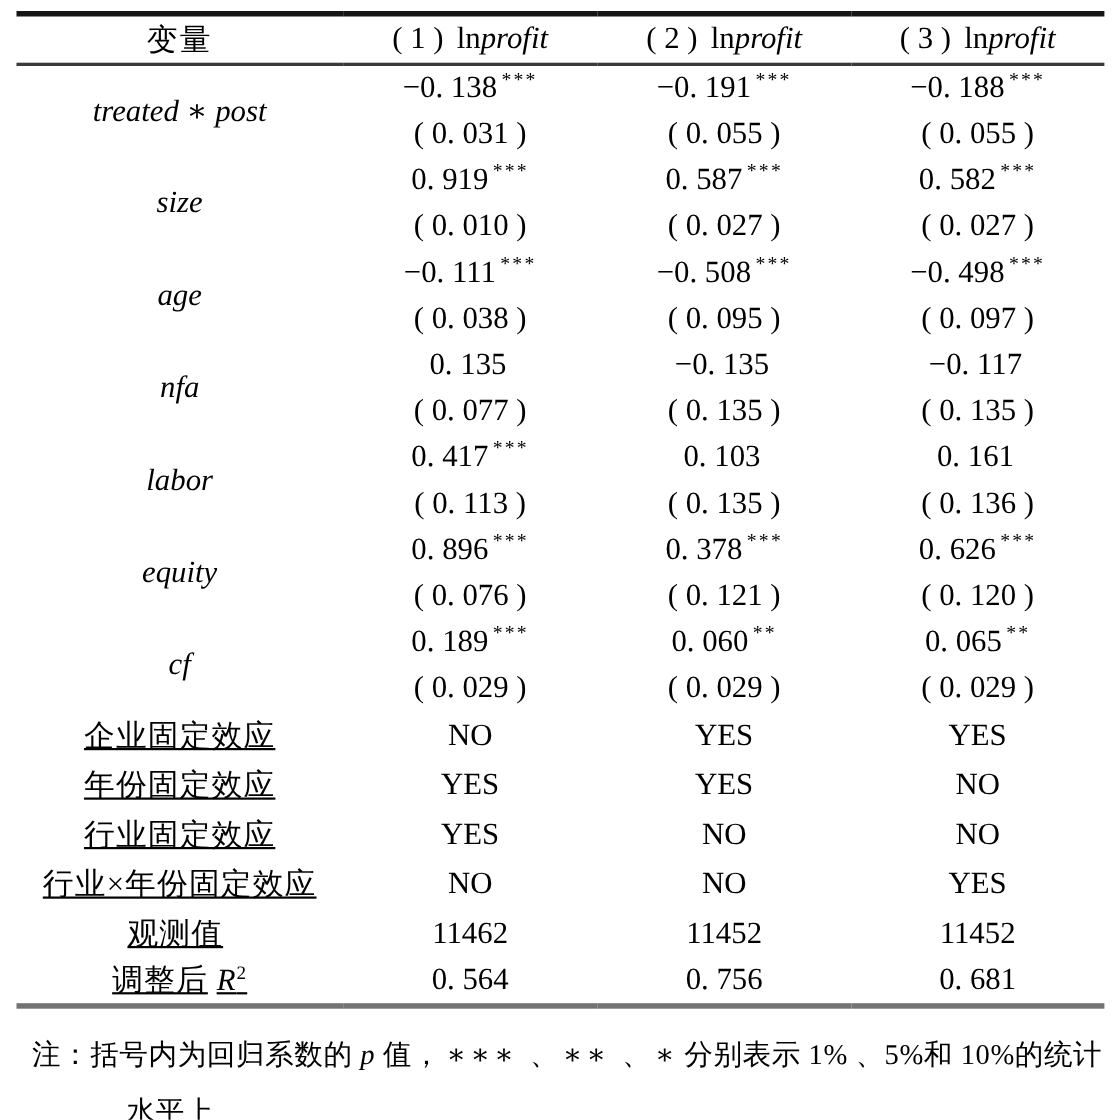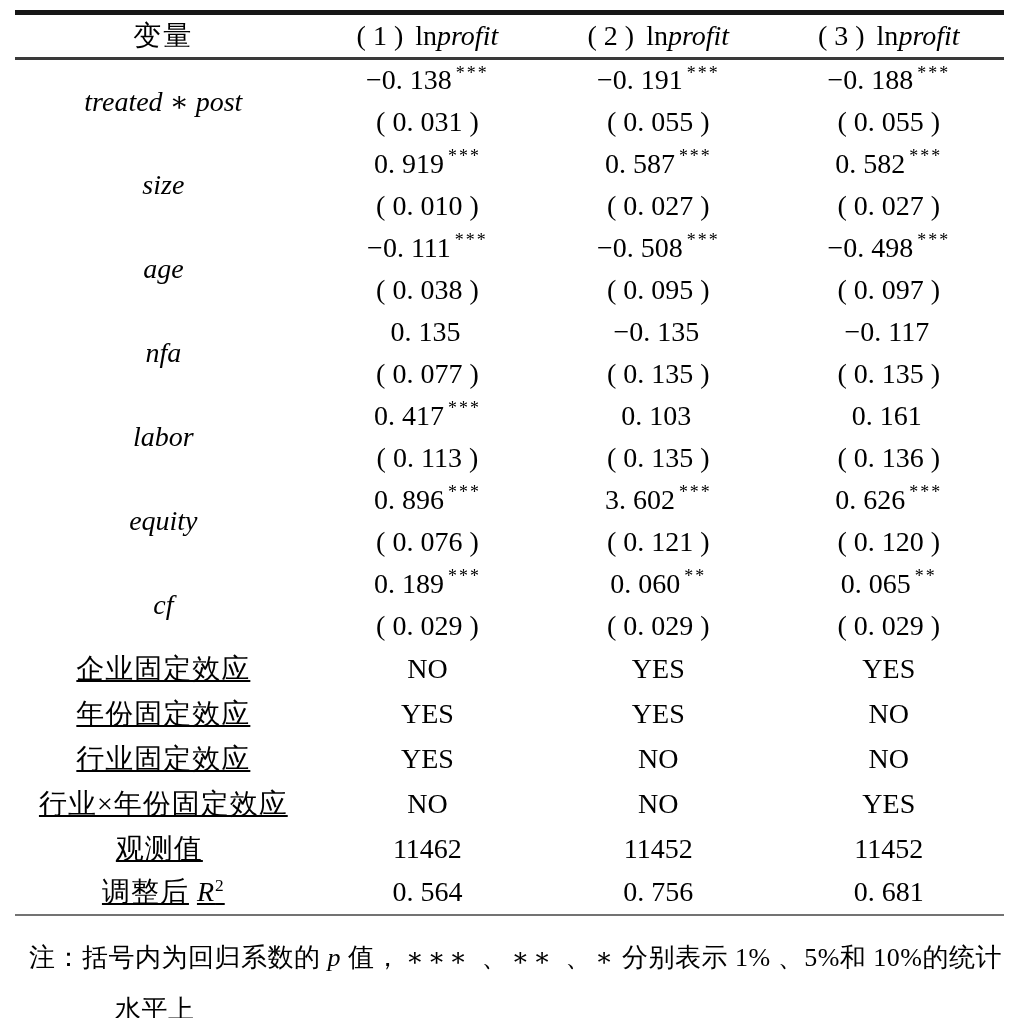--- a/index.html
+++ b/index.html
@@ -13,21 +13,21 @@
     height: 1018px;
     box-sizing: border-box;
     padding: 10px 14px 0 15px;
     font-family: "Liberation Serif", "DejaVu Serif", serif;
     overflow: hidden;
   }
   table.reg {
     width: 100%;
     border-collapse: collapse;
     border-top: 5px solid #161616;
-    border-bottom: 2px solid #737373;
+    border-bottom: 5px solid #737373;
   }
   table.reg th, table.reg td {
     font-weight: normal;
     padding: 0;
     text-align: center;
     font-size: 28px;
     vertical-align: middle;
     white-space: nowrap;
   }
   thead tr.header-row { height: 46px; border-bottom: 3px solid #3a3a3a; }
@@ -149,21 +149,21 @@
     </tr>
     <tr class="line-row">
       <td class="se-val">( 0. 113 )</td>
       <td class="se-val">( 0. 135 )</td>
       <td class="se-val">( 0. 136 )</td>
     </tr>
 
     <tr class="line-row">
       <th class="var-label" rowspan="2">equity</th>
       <td><span class="coef-val">0. 896</span><sup class="stars">***</sup></td>
-      <td><span class="coef-val">3. 602</span><sup class="stars">***</sup></td>
+      <td><span class="coef-val">0. 378</span><sup class="stars">***</sup></td>
       <td><span class="coef-val">0. 626</span><sup class="stars">***</sup></td>
     </tr>
     <tr class="line-row">
       <td class="se-val">( 0. 076 )</td>
       <td class="se-val">( 0. 121 )</td>
       <td class="se-val">( 0. 120 )</td>
     </tr>
 
     <tr class="line-row">
       <th class="var-label" rowspan="2">cf</th>

